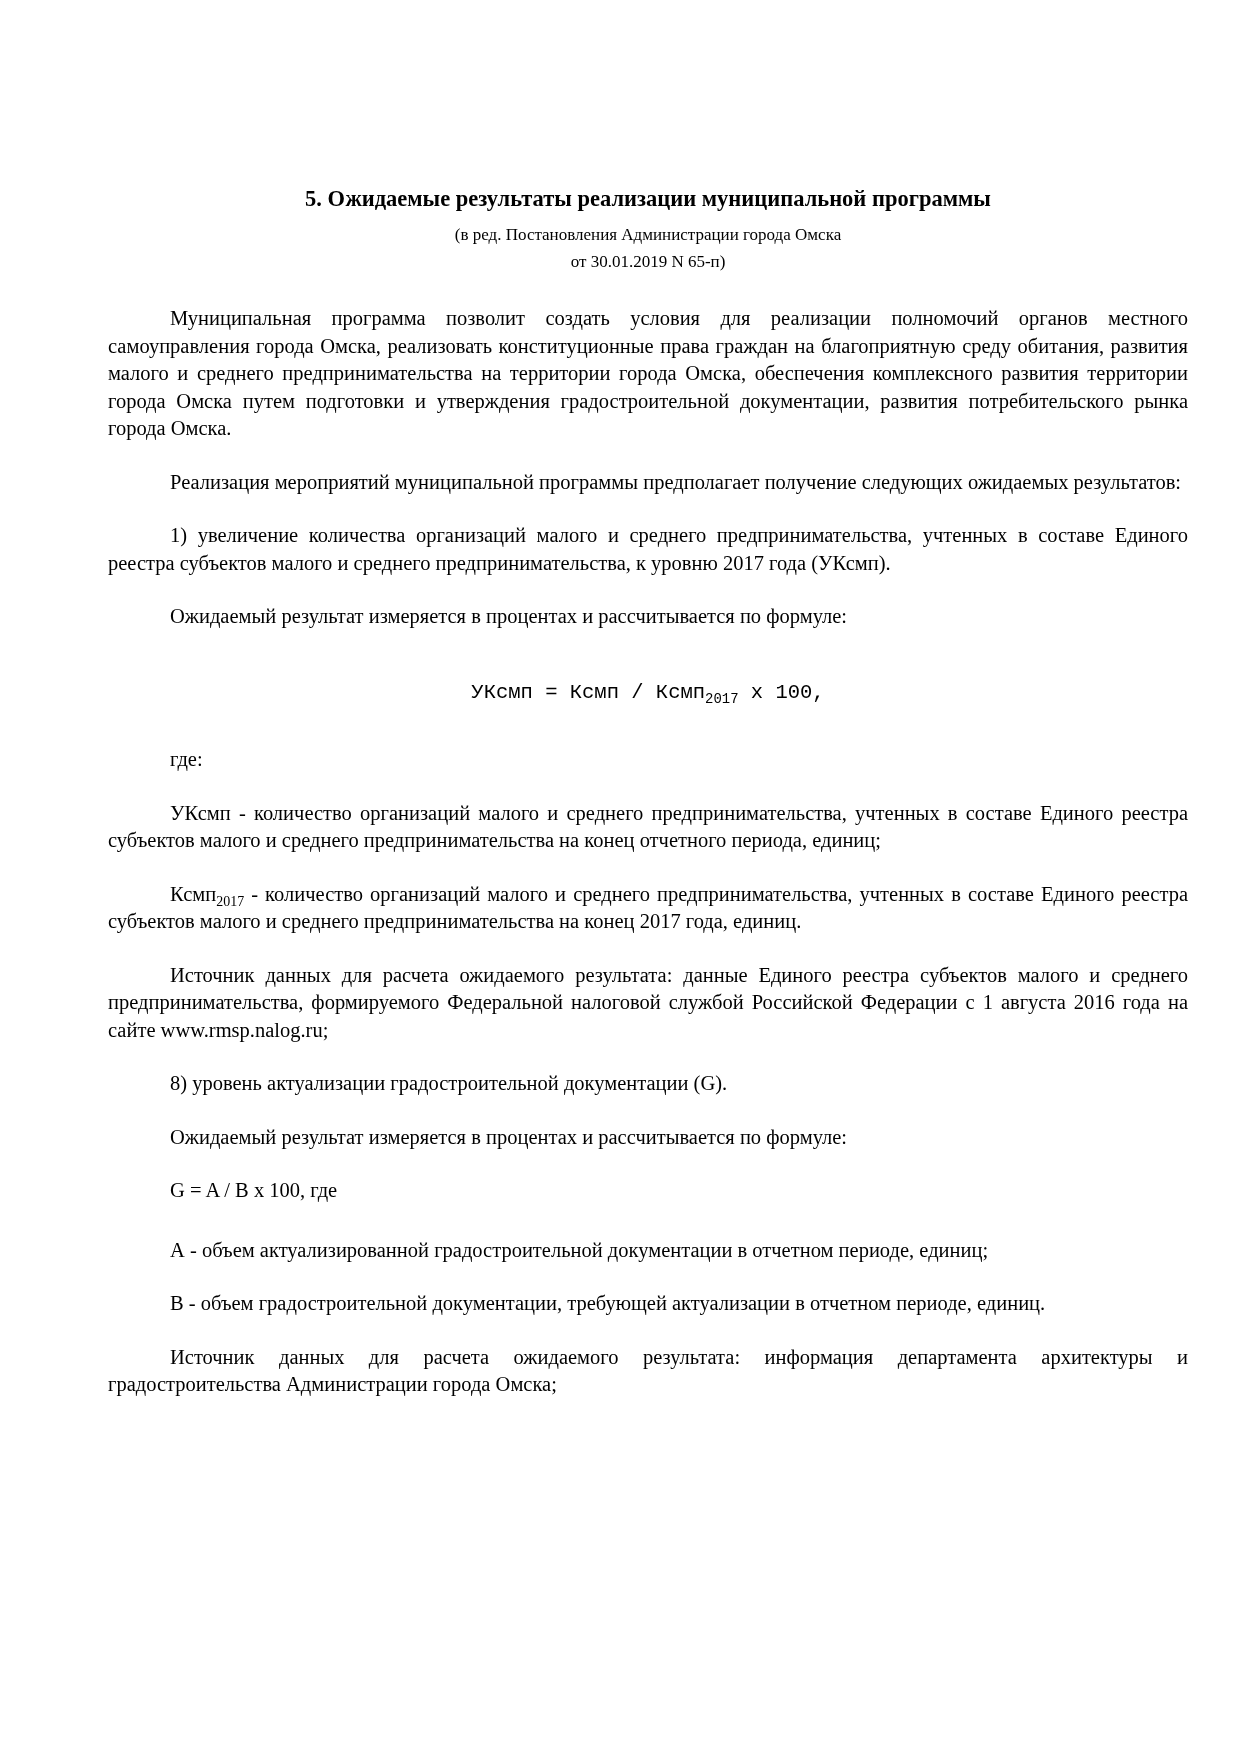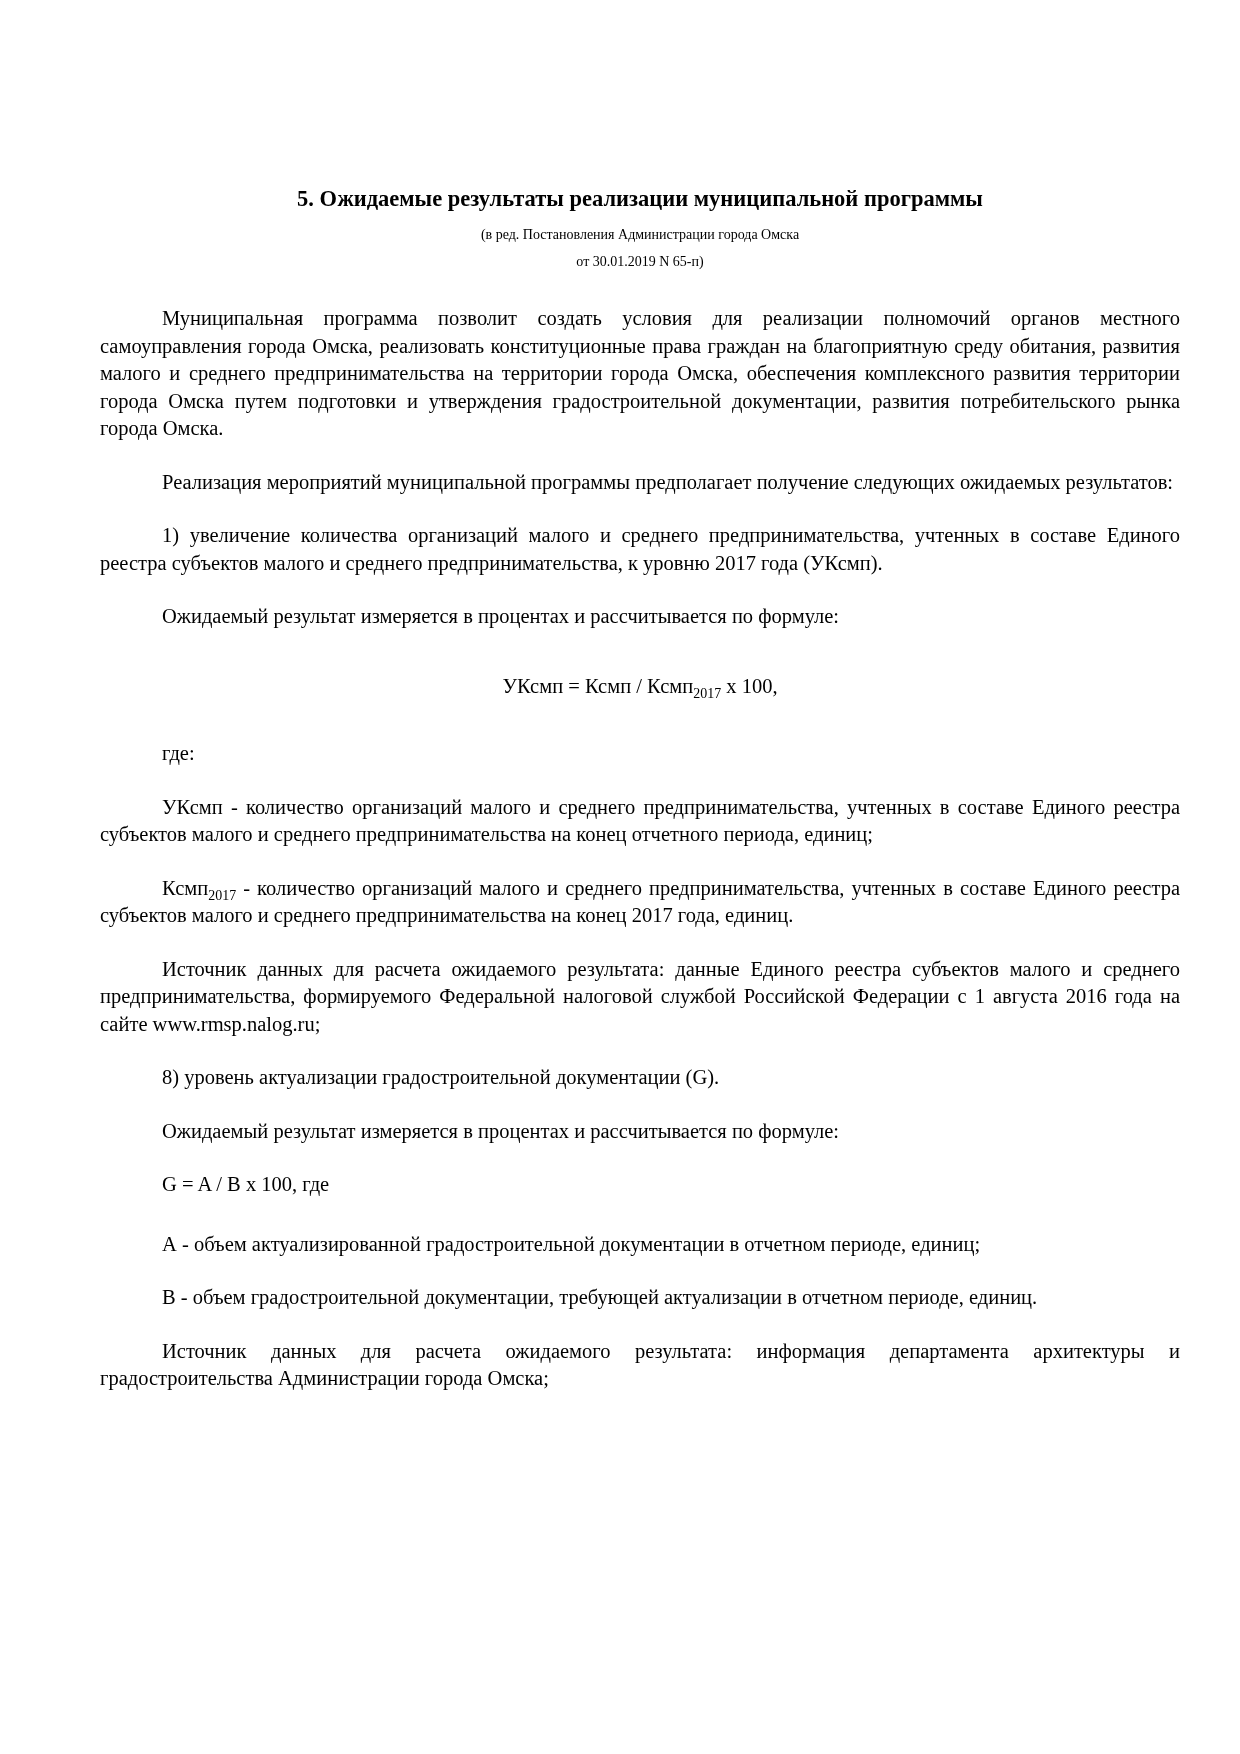--- a/index.html
+++ b/index.html
@@ -11,36 +11,36 @@
       position: relative;
       width: 1240px;
       height: 1754px;
       background: #ffffff;
       color: #000000;
       font-family: "Liberation Serif", serif;
       overflow: hidden;
     }
     .content {
       position: absolute;
-      left: 100px;
+      left: 108px;
       top: 185px;
       width: 1080px;
       display: flex;
       flex-direction: column;
       justify-content: space-between;
     }
     .doc-title {
       font-size: 22.5px;
       font-weight: bold;
       text-align: center;
       line-height: 28px;
       margin: 0 0 8px 0;
     }
     .doc-subtitle {
-      font-size: 14px;
+      font-size: 17px;
       text-align: center;
       line-height: 27px;
       margin: 0;
     }
     .paragraphs {
       margin-top: 30px;
       display: flex;
       flex-direction: column;
     }
     .paragraphs p {
@@ -49,22 +49,23 @@
       margin: 0 0 26px 0;
     }
     p.body {
       text-align: justify;
       text-align-last: left;
       text-indent: 62px;
     }
     p.formula-center {
       text-align: center;
       text-indent: 0;
-      margin-top: 16px;
+      margin-top: 22px;
       margin-bottom: 40px;
+      font-family: Liberation Mono, monospace;
     }
     p.formula-left {
       text-indent: 62px;
       margin-bottom: 32px;
     }
     sub {
       font-size: 0.68em;
       line-height: 0;
     }
   </style>

